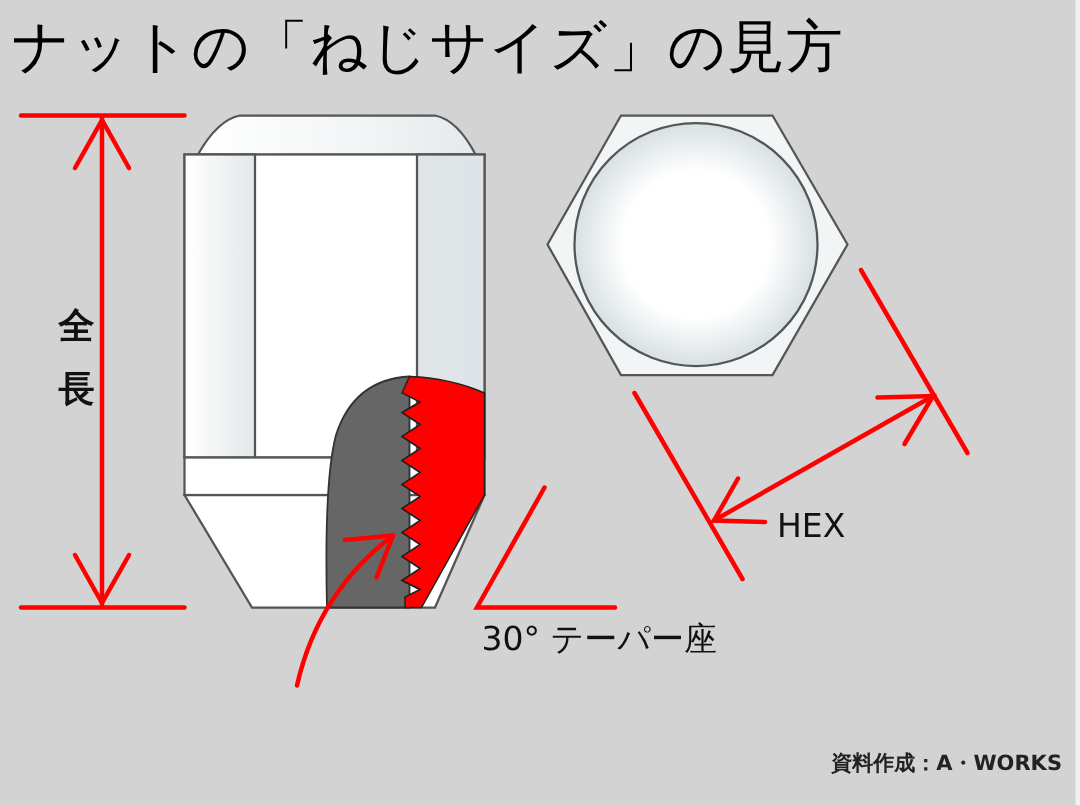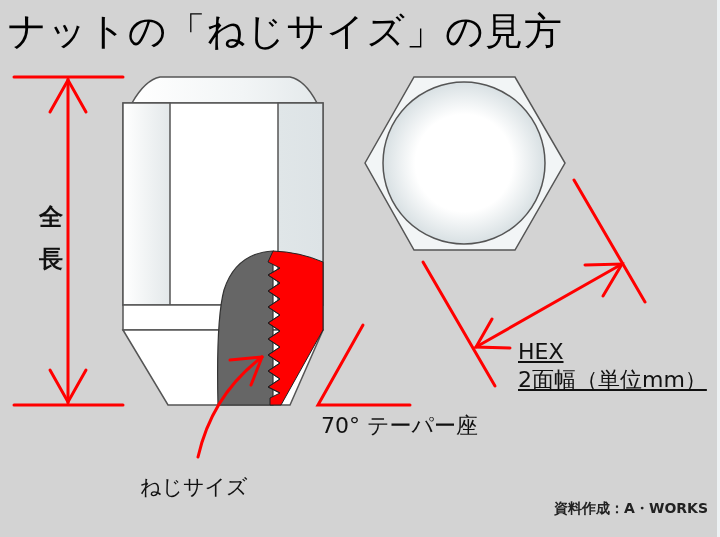--- a/index.html
+++ b/index.html
@@ -13,21 +13,21 @@
   .right-edge { position: absolute; right: 0; top: 0; width: 3px; height: 537px; background: #eef2f4; }
   .title {
     position: absolute; left: 8px; top: 4px;
     font-size: 38px; font-weight: normal; color: #000;
     letter-spacing: 1px; white-space: nowrap; line-height: 54px;
   }
   .label { position: absolute; color: #111; white-space: nowrap; }
   .lbl-length { left: 37px; top: 196px; font-size: 24px; line-height: 42px; width: 28px; text-align: center; font-weight: bold; }
   .lbl-length span { display: block; }
   .lbl-taper { left: 321px; top: 411px; font-size: 22px; }
-  .lbl-hex { left: 518px; top: 338px; font-size: 22px; line-height: 28px; text-decoration: underline; }
+  .lbl-hex { left: 518px; top: 338px; font-size: 22px; line-height: 28px; }
   .lbl-thread { left: 140px; top: 472px; font-size: 21px; line-height: 30px; }
   .credit { right: 12px; bottom: 19px; font-size: 14px; font-weight: bold; color: #222; }
 </style>
 </head>
 <body>
 
 <svg class="canvas" width="720" height="537" viewBox="0 0 720 537" xmlns="http://www.w3.org/2000/svg">
   <defs>
     <linearGradient id="sideShade" x1="0" x2="1" y1="0" y2="0">
       <stop offset="0" stop-color="#ffffff"></stop>
@@ -101,24 +101,22 @@
 
 <div class="right-edge"></div>
 
 <div class="title">ナットの「ねじサイズ」の見方</div>
 
 <div class="label lbl-length">
   <span>全</span>
   <span>長</span>
 </div>
 
-<div class="label lbl-taper">70° テーパー座</div>
+<div class="label lbl-taper">30° テーパー座</div>
 
 <div class="label lbl-hex">
   <div>HEX</div>
-  <div>2面幅（単位mm）</div>
 </div>
 
 <div class="label lbl-thread">
-  <div>ねじサイズ</div>
 </div>
 
 <div class="label credit">資料作成：A・WORKS</div>
 
 </body></html>

